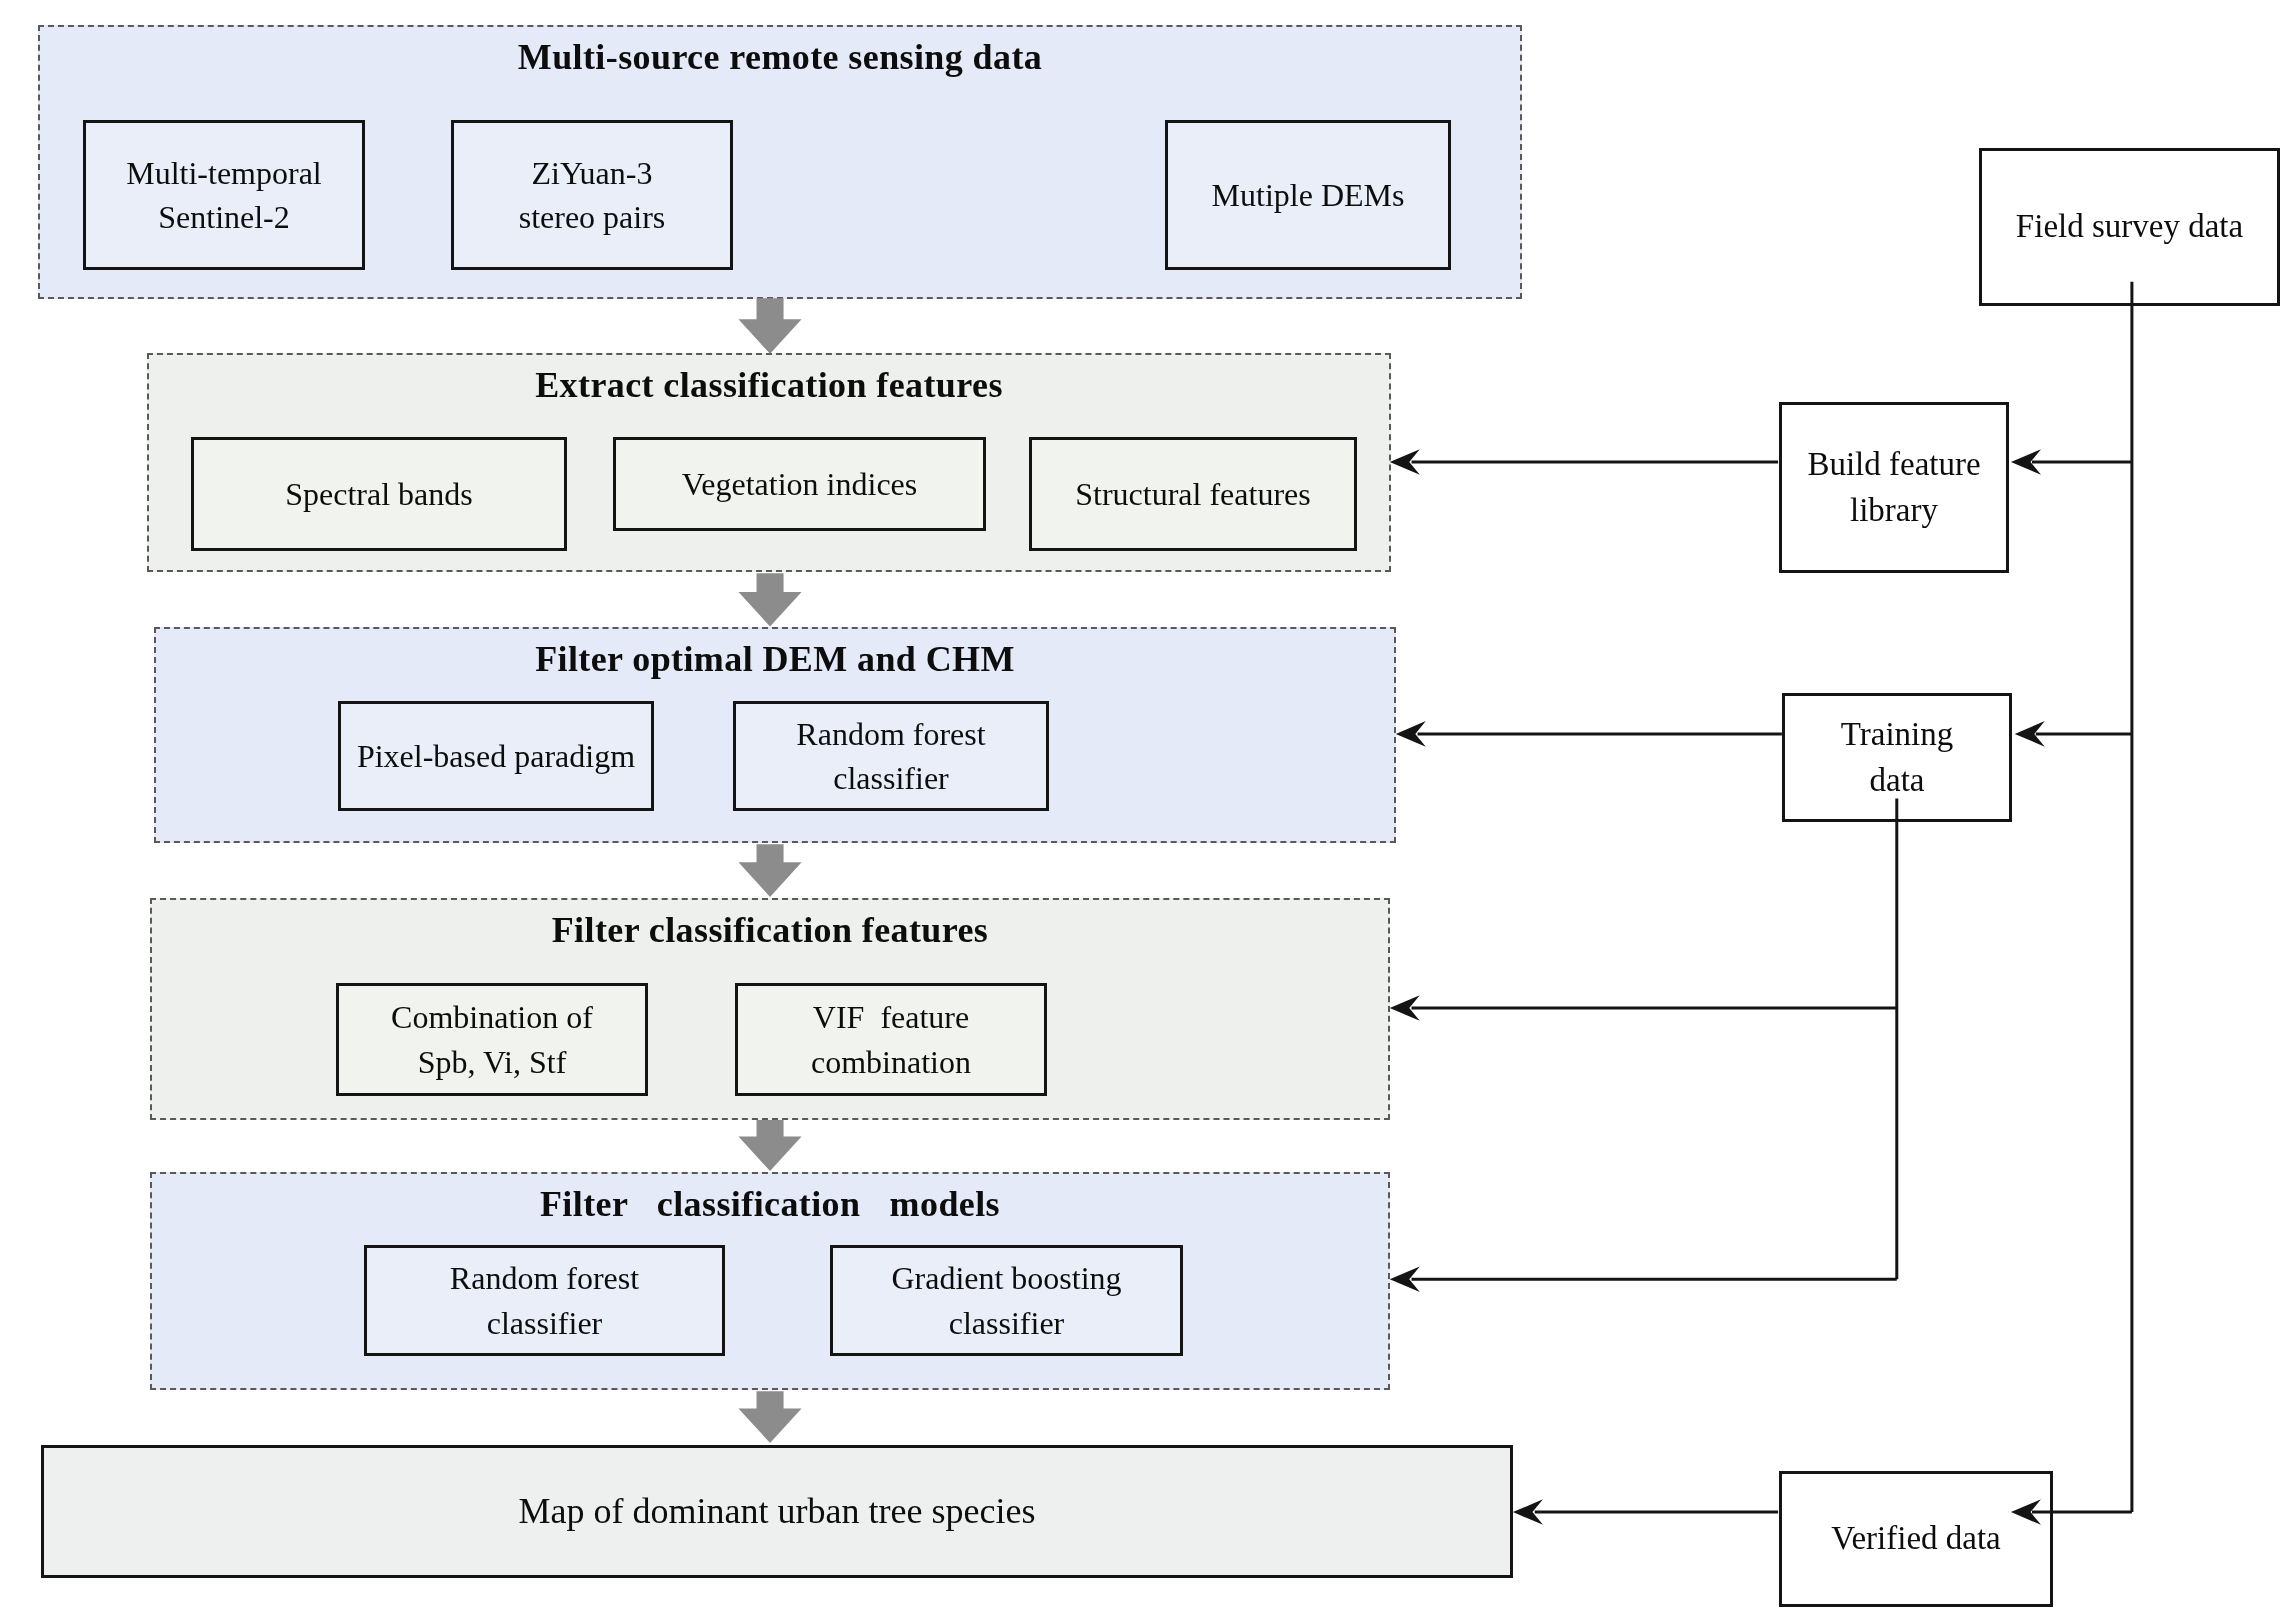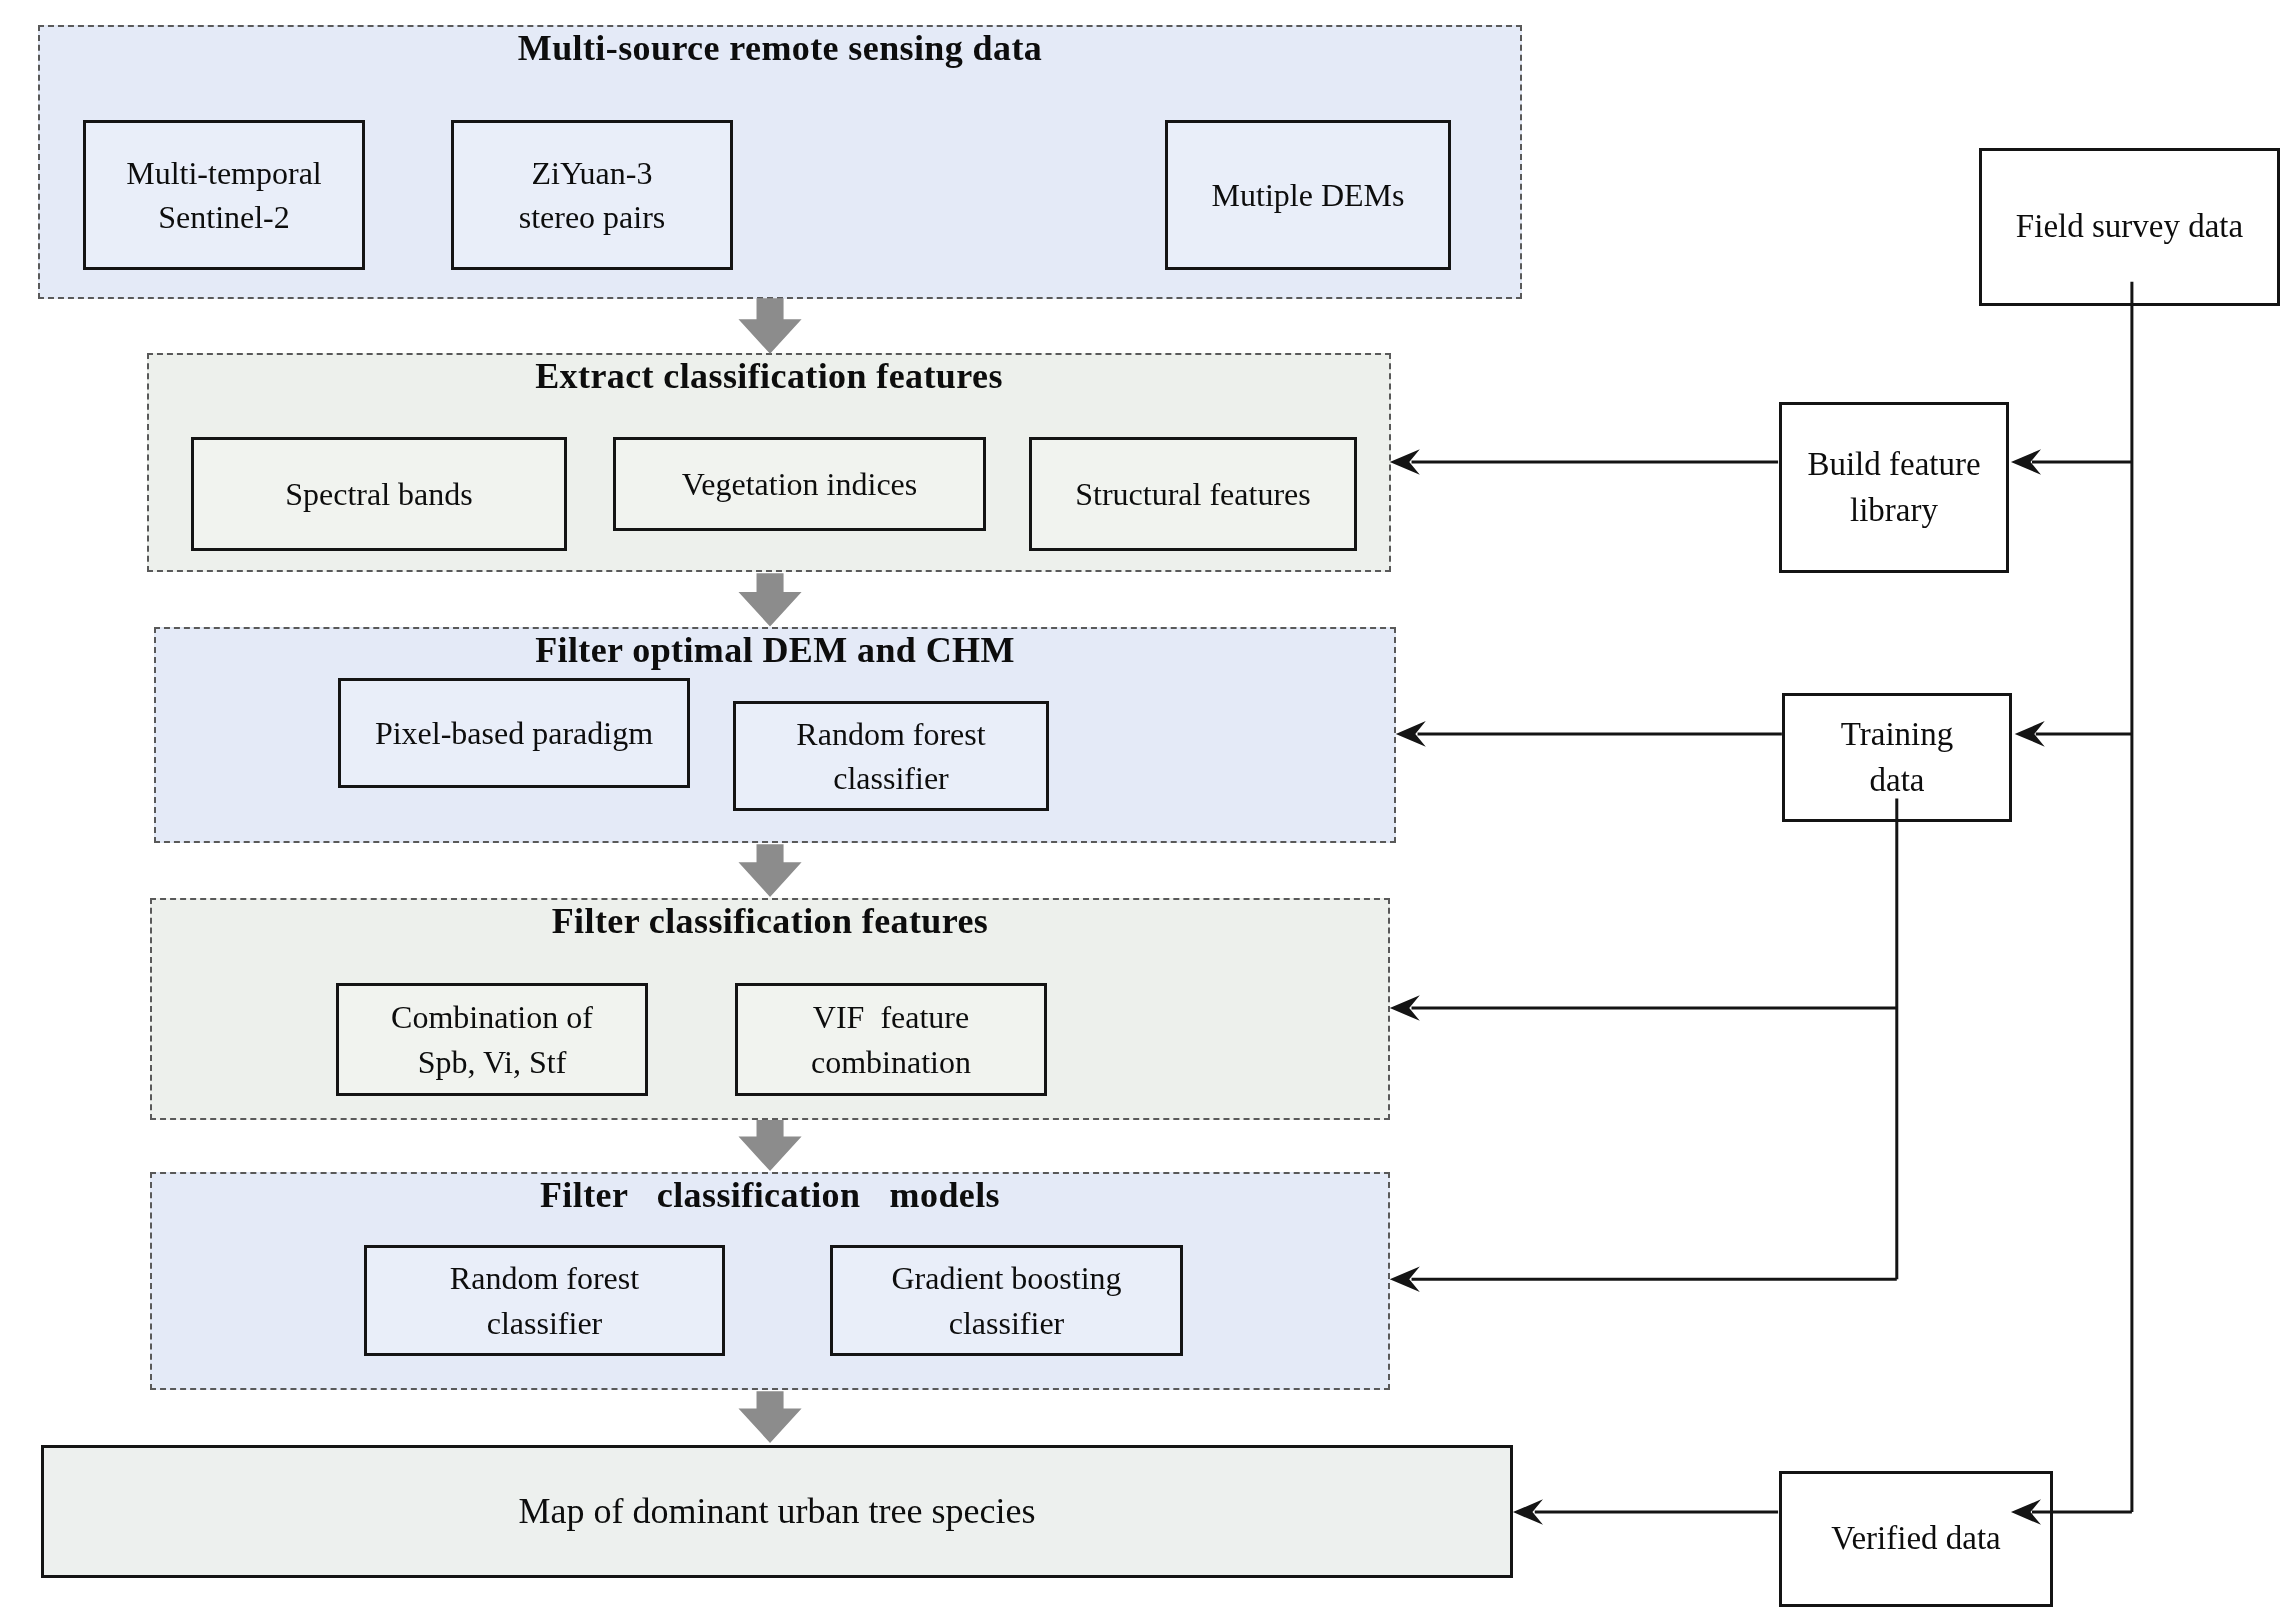--- a/index.html
+++ b/index.html
@@ -15,21 +15,21 @@
     font-family:"Liberation Serif","DejaVu Serif",serif;
     color:var(--text,#0d0d0d);
   }
   svg.overlay{position:absolute;left:0;top:0;z-index:3;pointer-events:none;}
   .panel{
     position:absolute; border:2.3px dashed var(--dash,#595959); z-index:1;
   }
   .panel.blue{background:var(--panel-blue,#e4eaf7);}
   .panel.gray{background:var(--panel-gray,#edf0ec);}
   .panel-title{
-    text-align:center; font-weight:bold; font-size:36px; line-height:1.2;
+    margin-top:9px; text-align:center; font-weight:bold; font-size:36px; line-height:1.2;
     letter-spacing:0.4px;
   }
   .panel-title.wide{word-spacing:0.55em;}
   .node{
     position:absolute; z-index:2; border:3px solid var(--line,#141414);
     display:flex; flex-direction:column; align-items:center; justify-content:center;
     text-align:center; font-size:32px; line-height:1.38;
   }
   .node.on-blue{background:var(--node-blue,#e9eef9);}
   .node.on-gray{background:var(--node-gray,#f1f3ef);}
@@ -80,21 +80,21 @@
   <div class="node on-gray" style="left:191px;top:437px;width:376px;height:114px">
     <span class="ln">Spectral bands</span>
   </div>
   <div class="node on-gray" style="left:613px;top:437px;width:373px;height:94px">
     <span class="ln">Vegetation indices</span>
   </div>
   <div class="node on-gray" style="left:1029px;top:437px;width:328px;height:114px">
     <span class="ln">Structural features</span>
   </div>
 
-  <div class="node on-blue" style="left:338px;top:678px;width:352px;height:110px">
+  <div class="node on-blue" style="left:338px;top:701px;width:316px;height:110px">
     <span class="ln">Pixel-based paradigm</span>
   </div>
   <div class="node on-blue" style="left:733px;top:701px;width:316px;height:110px">
     <span class="ln">Random forest</span>
     <span class="ln">classifier</span>
   </div>
 
   <div class="node on-gray" style="left:336px;top:983px;width:312px;height:113px">
     <span class="ln">Combination of</span>
     <span class="ln">Spb, Vi, Stf</span>

